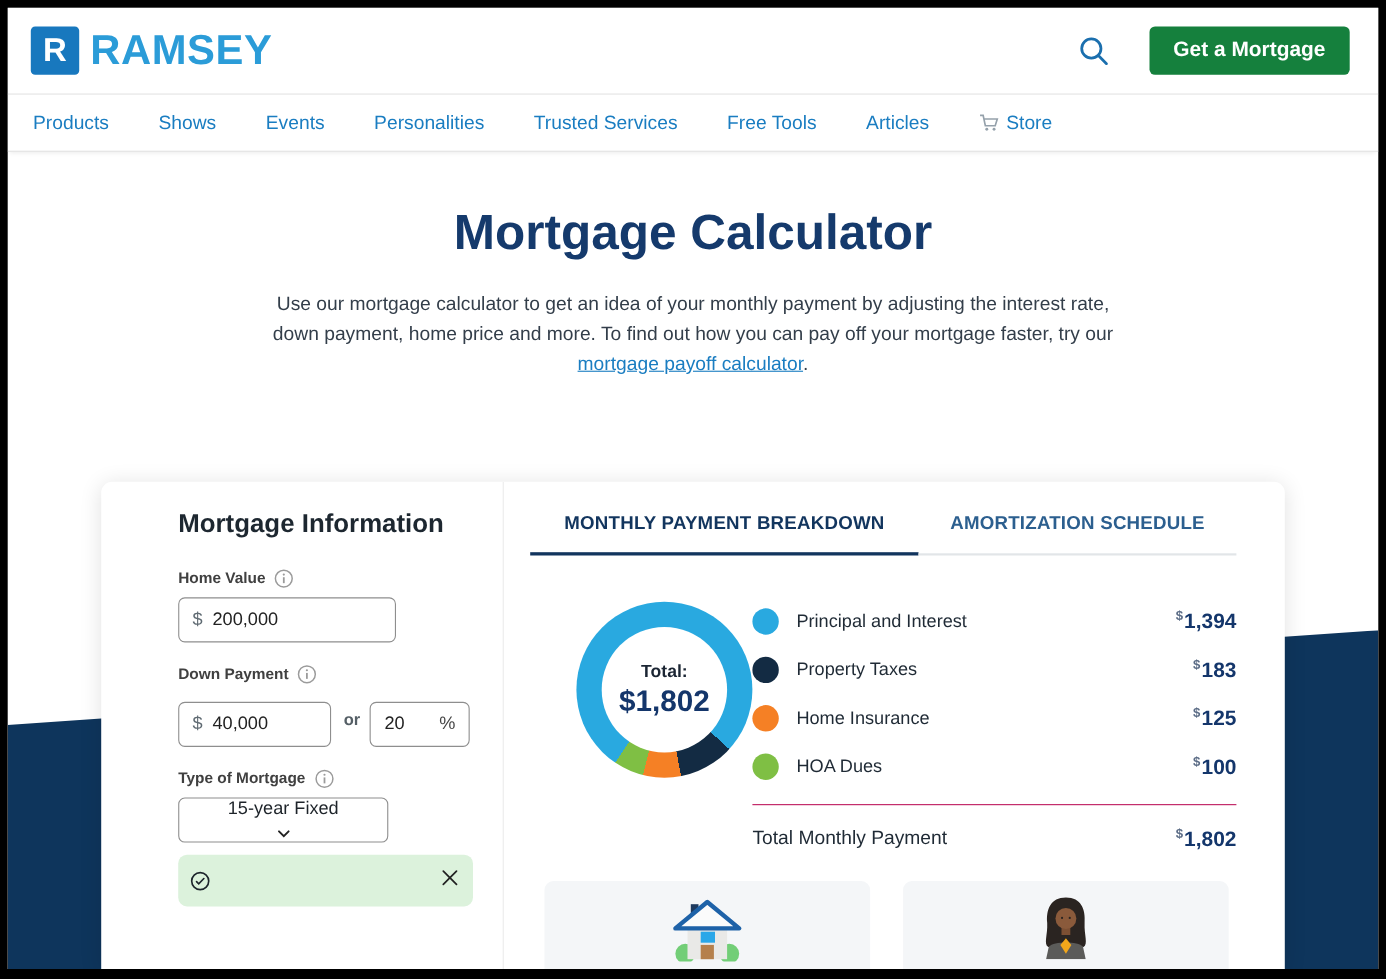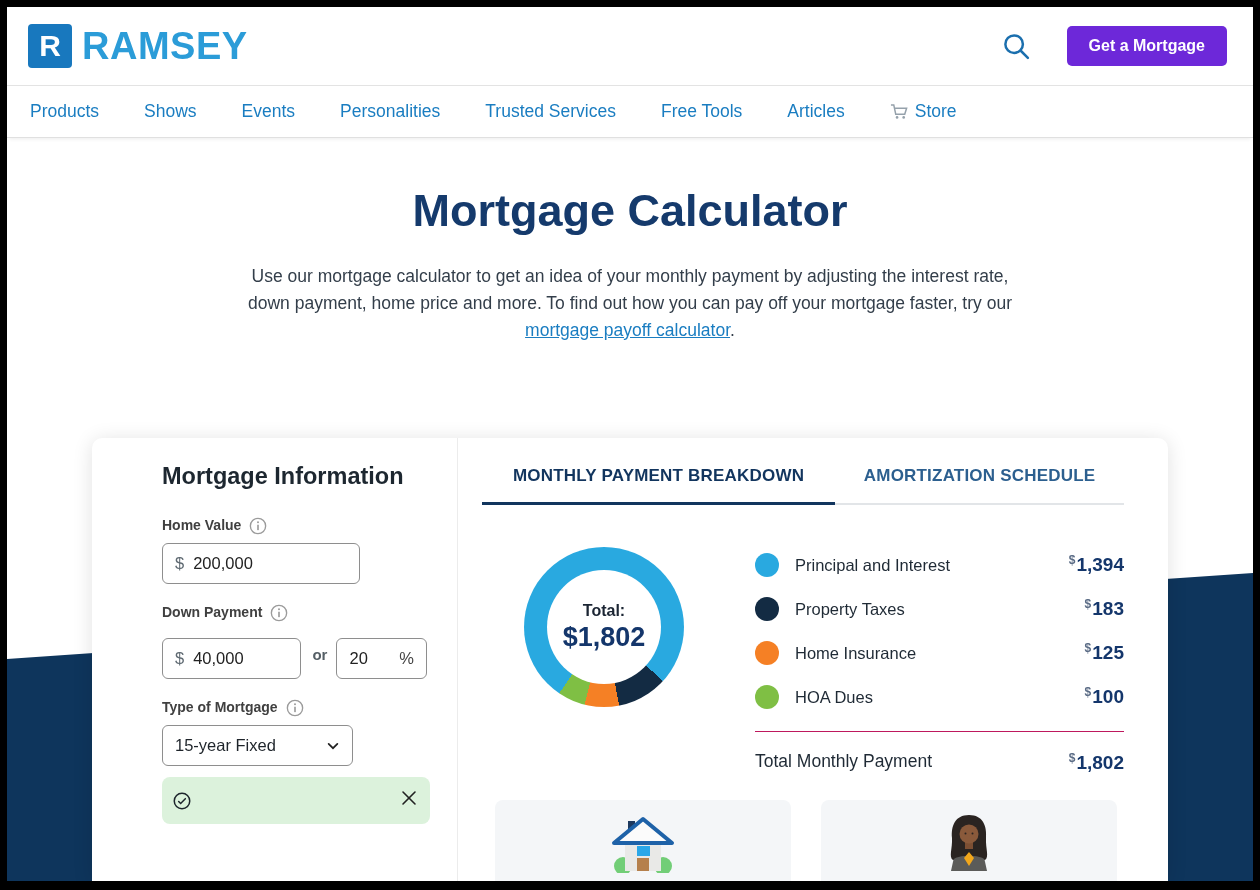--- a/index.html
+++ b/index.html
@@ -13,21 +13,21 @@
     clip-path:polygon(0 652px,100% 566px,100% 100%,0 100%);z-index:1;}
   
   .site-header{height:78px;display:flex;align-items:center;justify-content:space-between;
     padding:0 26px 0 21px;position:relative;z-index:3;background:#fff;}
   .logo{display:flex;align-items:center;gap:10px;cursor:pointer;}
   .logo-mark{width:44px;height:44px;background:#1878BE;border-radius:4px;display:flex;
     align-items:center;justify-content:center;color:#fff;font-weight:800;font-size:30px;}
   .logo-text{font-size:38px;font-weight:800;color:#2B9CD8;letter-spacing:.5px;}
   .header-right{display:flex;align-items:center;gap:36px;}
   .search-btn{width:30px;height:30px;cursor:pointer;display:flex;}
-  .cta{background:#6d28d9;color:#fff;font-weight:700;font-size:16px;border:none;
+  .cta{background:#15803d;color:#fff;font-weight:700;font-size:19px;border:none;
     border-radius:5px;padding:11px 22px;cursor:pointer;font-family:inherit;}
   
   .main-nav{height:51px;display:flex;align-items:center;gap:45px;padding-left:23px;
     border-top:1px solid #E3E3E3;border-bottom:1px solid #E0E0E0;
     box-shadow:0 3px 4px -2px rgba(0,0,0,.08);position:relative;z-index:3;background:#fff;}
   .main-nav a{color:#1A7DC1;text-decoration:none;font-size:17.5px;display:flex;
     align-items:center;gap:6px;cursor:pointer;}
   .cart-ic{width:19px;height:17px;display:inline-flex;}
   
   .hero{text-align:center;padding-top:47px;position:relative;z-index:2;}
@@ -50,21 +50,21 @@
     color:#222;background:#fff;cursor:text;}
   .input-box .pfx{color:#5F6A72;margin-right:9px;}
   .w-home{width:198px;}
   .dp-row{display:flex;align-items:center;margin-top:8px;}
   .w-dp{width:142px;}
   .or-lbl{margin:0 9px 0 11px;color:#555F66;font-weight:700;font-size:15px;}
   .w-pct{width:92px;justify-content:space-between;}
   .w-pct .sfx{color:#444;}
   .select-box{margin-top:8px;height:41px;width:191px;box-sizing:border-box;
     border:1px solid #8E8E8E;border-radius:6px;display:flex;align-items:center;
-    justify-content:space-between;padding:0 12px;font-size:16.5px;color:#1E242A;cursor:pointer;}
+    justify-content:space-between;padding:0 12px;font-size:16.5px;color:#1E242A;cursor:pointer;flex-direction:column;}
   .chev{width:14px;height:14px;display:inline-flex;}
   .alert{margin-top:11px;width:268px;box-sizing:border-box;background:#DCF2DC;
     border-radius:8px;padding:13px 12px 13px 10px;display:flex;gap:8px;position:relative;}
   .alert .chk{width:20px;height:20px;flex:none;margin-top:1px;}
   .alert-text{font-size:13.8px;line-height:19px;color:#1D2228;margin:0;flex:1;padding-right:4px;}
   .show-more{text-decoration:underline;font-weight:700;cursor:pointer;}
   .alert .close-x{position:absolute;top:13px;right:13px;width:16px;height:16px;cursor:pointer;}
   
   .right-col{flex:1;box-sizing:border-box;padding:28px 44px 0 24px;}
   .tabs{display:flex;align-items:flex-end;}
@@ -72,21 +72,21 @@
   .tab.active{width:55%;color:#12355E;font-weight:800;padding-bottom:16px;
     border-bottom:3px solid #12355E;}
   .tab.inactive{width:45%;color:#2C5F8F;font-weight:600;padding-bottom:17px;
     border-bottom:2px solid #E2E5E8;}
   .chart-row{display:flex;align-items:flex-start;margin-top:42px;}
   .donut{width:160px;height:160px;border-radius:50%;margin-left:42px;position:relative;flex:none;}
   .donut-hole{position:absolute;inset:23px;background:#fff;border-radius:50%;
     display:flex;flex-direction:column;align-items:center;justify-content:center;}
   .total-label{font-size:16px;font-weight:800;color:#1B2533;}
   .total-value{font-size:27px;font-weight:800;color:#14366B;margin-top:2px;}
-  .legend-block{flex:1;margin-left:71px;padding-top:6px;}
+  .legend-block{flex:1;padding-top:6px;}
   .legend-row{display:flex;align-items:center;height:24px;margin-bottom:20px;}
   .dot{width:24px;height:24px;border-radius:50%;margin-right:16px;flex:none;}
   .legend-lbl{font-size:16.5px;color:#1F2A35;}
   .legend-val{margin-left:auto;font-weight:700;color:#14366B;font-size:19px;}
   .sup-d{font-size:12px;vertical-align:super;color:#5A6B85;margin-right:1px;font-weight:700;}
   .total-line{border-top:1px solid #be185d;margin-top:22px;padding-top:19px;
     display:flex;}
   .total-line .t-lbl{font-size:17.5px;color:#1F2A35;}
   .total-line .legend-val{font-size:19px;}
   .promo-cards{display:flex;gap:30px;margin-top:26px;padding-left:13px;}

